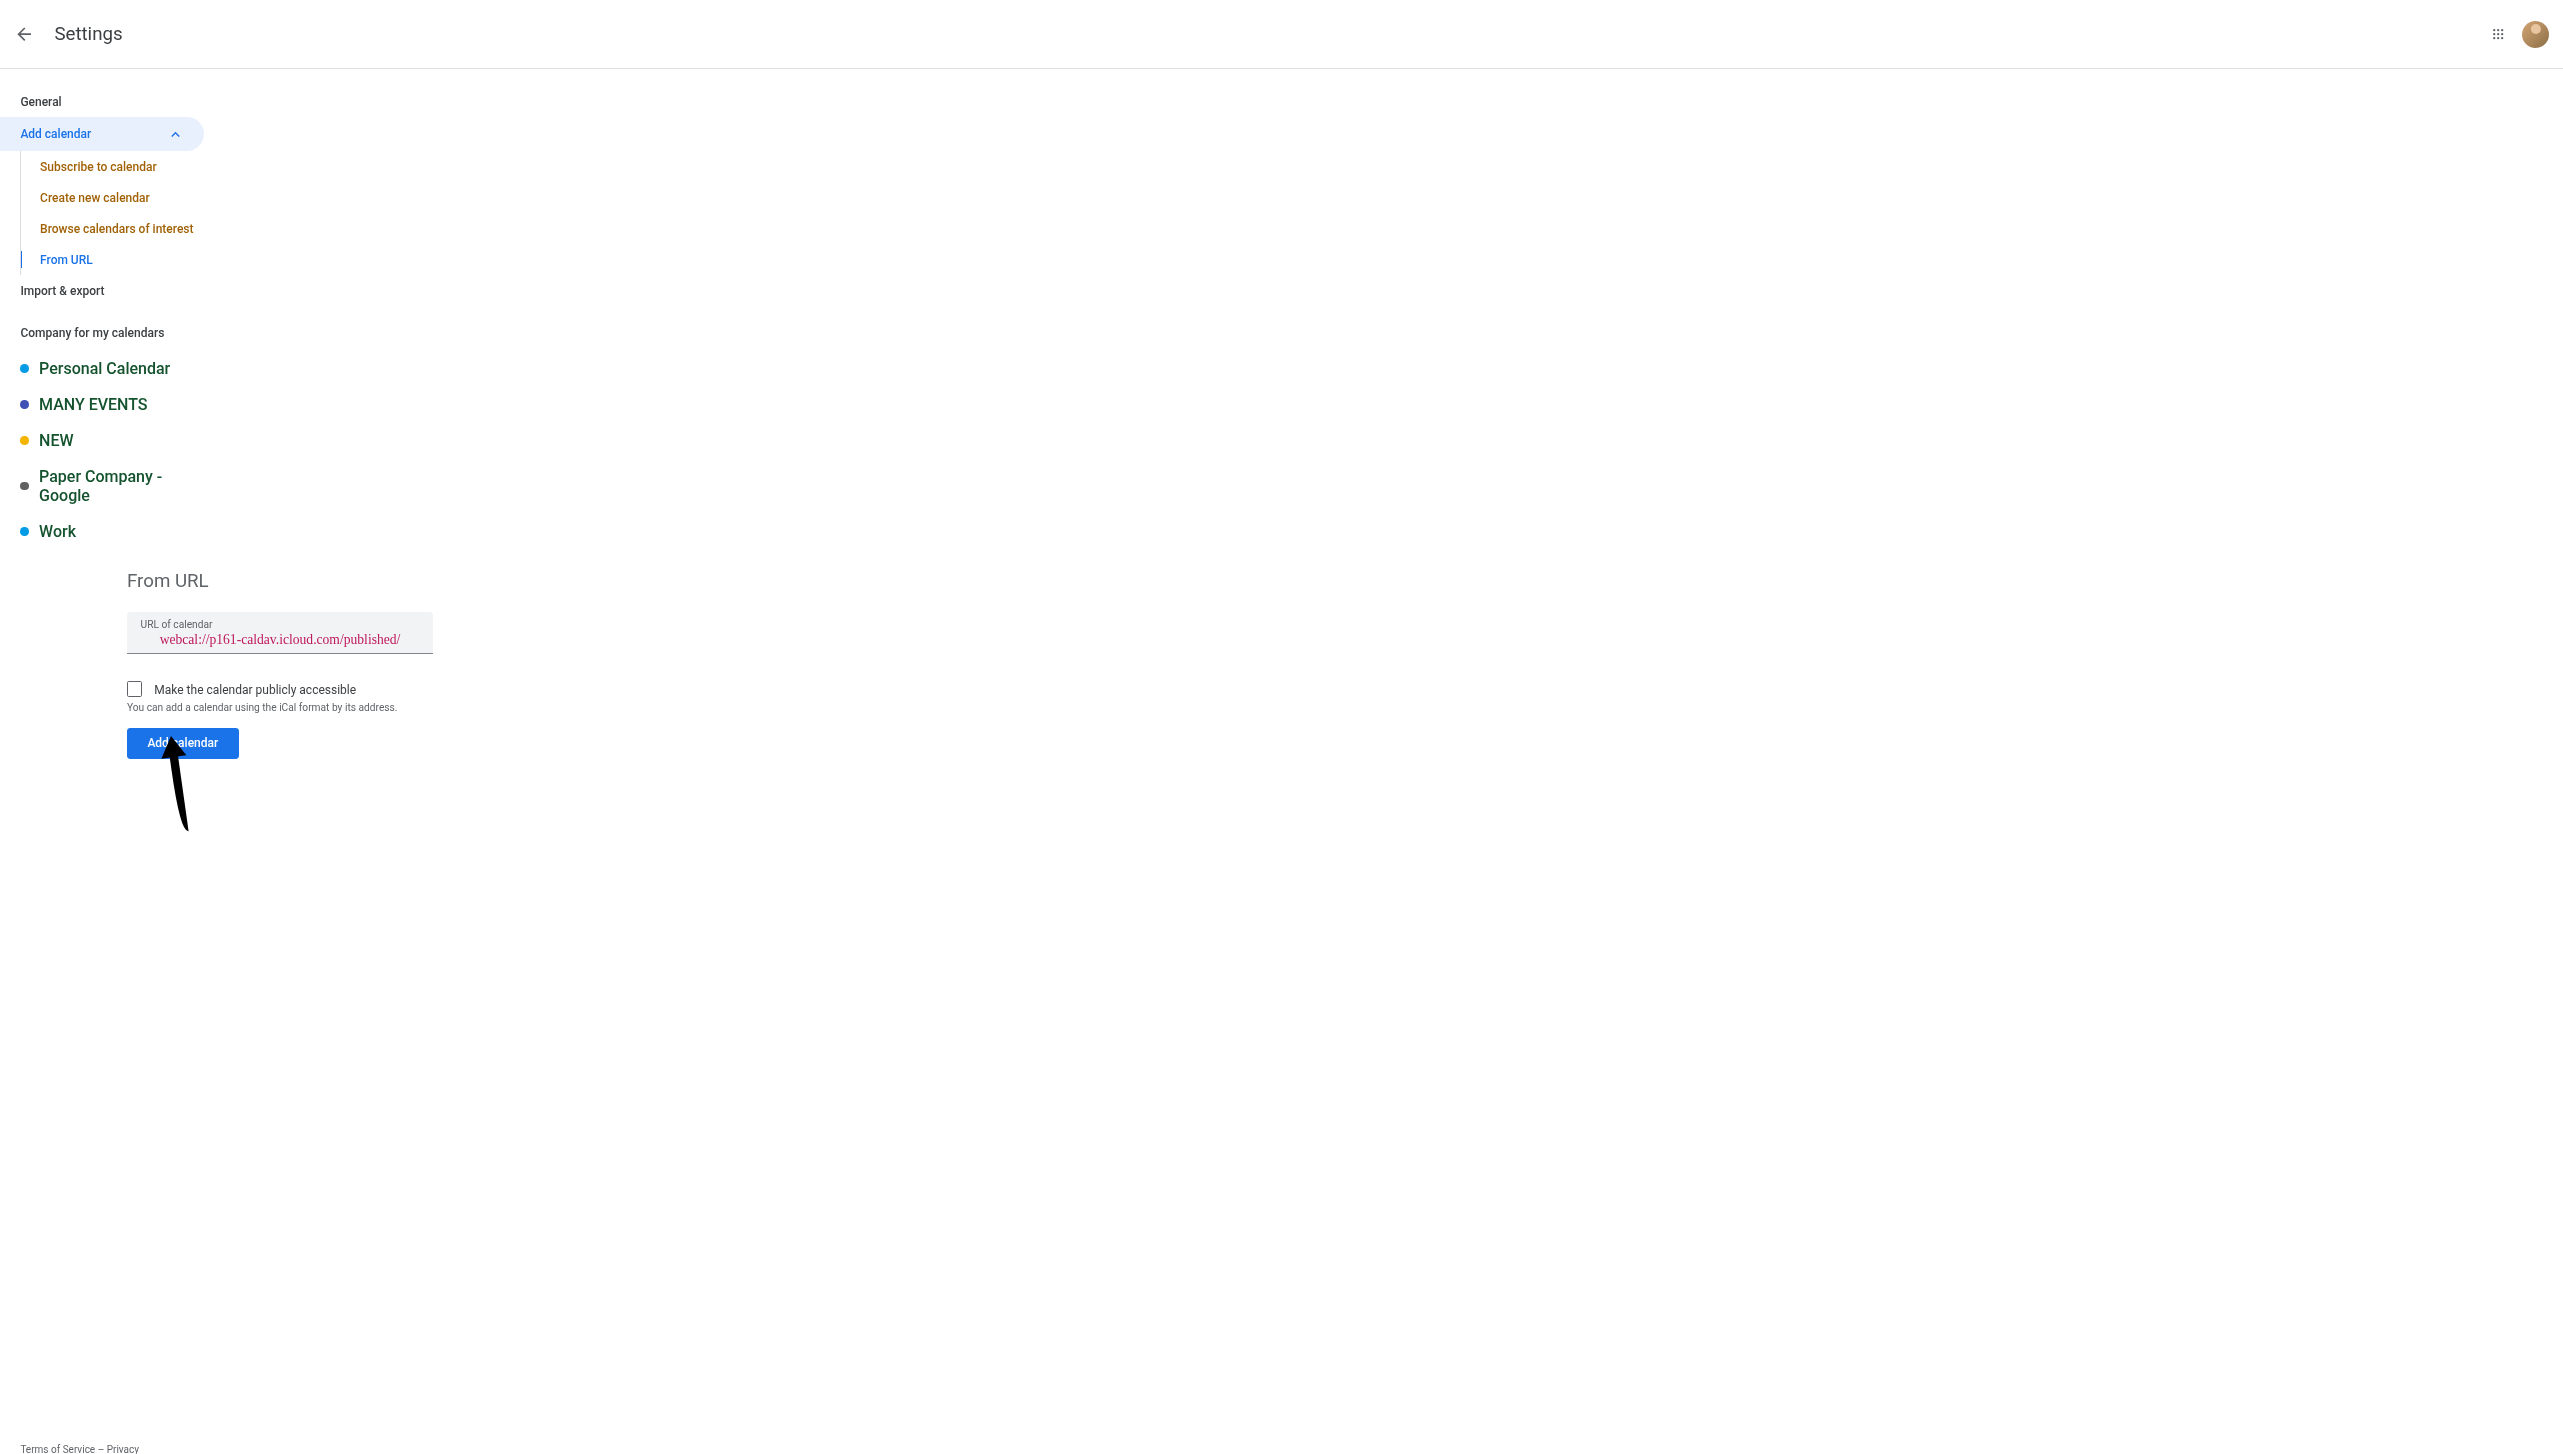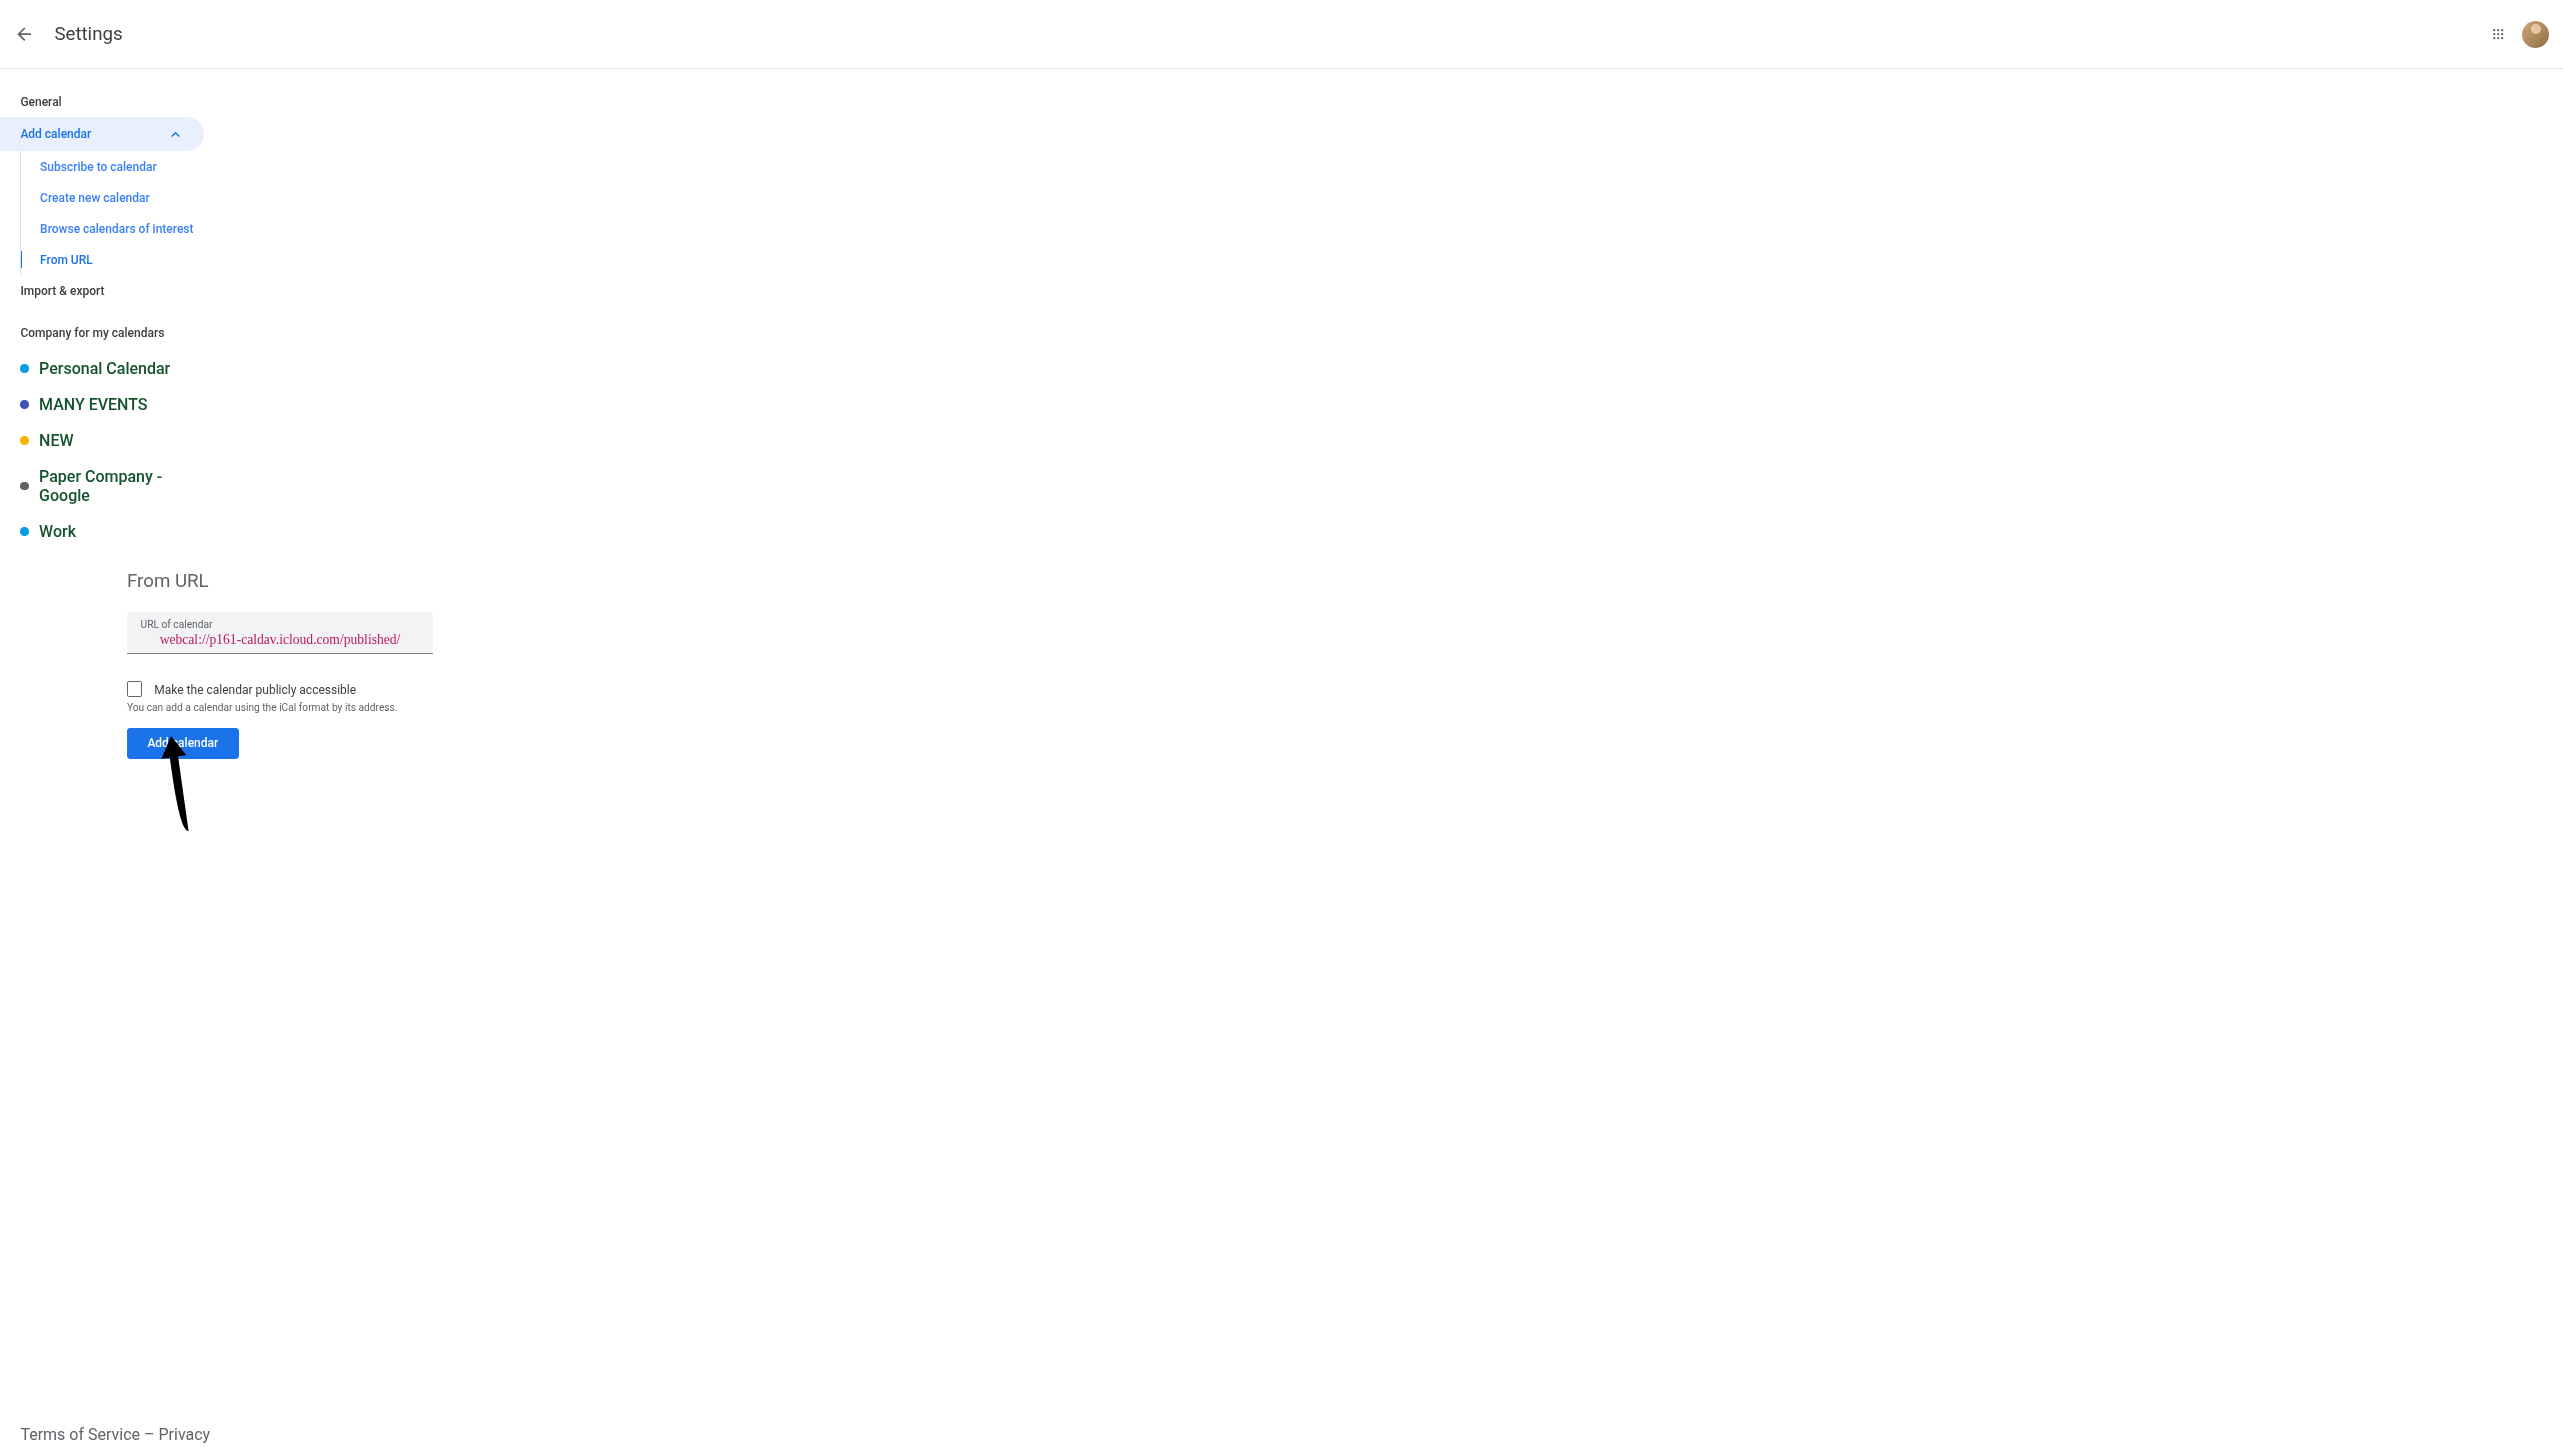--- a/index.html
+++ b/index.html
@@ -118,21 +118,21 @@
 
     .sub-nav {
       position: relative;
       margin-left: 20.4px;
       border-left: 0.8px solid #dadce0;
     }
 
     .sub-nav-item {
       padding: 8.5px 0 8.5px 18.7px;
       font-size: 12px;
-      color: #3b82f6;
+      color: #a16207;
       cursor: pointer;
       font-weight: 500;
     }
 
     .sub-nav-item.active {
       color: #1a73e8;
       position: relative;
     }
 
     .sub-nav-item.active::before {
@@ -253,23 +253,23 @@
       position: absolute;
       left: 157px;
       top: 185px;
       width: 42px;
       height: 102px;
       pointer-events: none;
     }
 
     .footer {
       position: absolute;
-      bottom: 25px;
+      bottom: 14px;
       left: 20.4px;
-      font-size: 16px;
+      font-size: 10px;
       color: #5f6368;
     }
 
     .footer a {
       color: #5f6368;
       text-decoration: none;
       cursor: pointer;
     }
   </style>
 </head>

